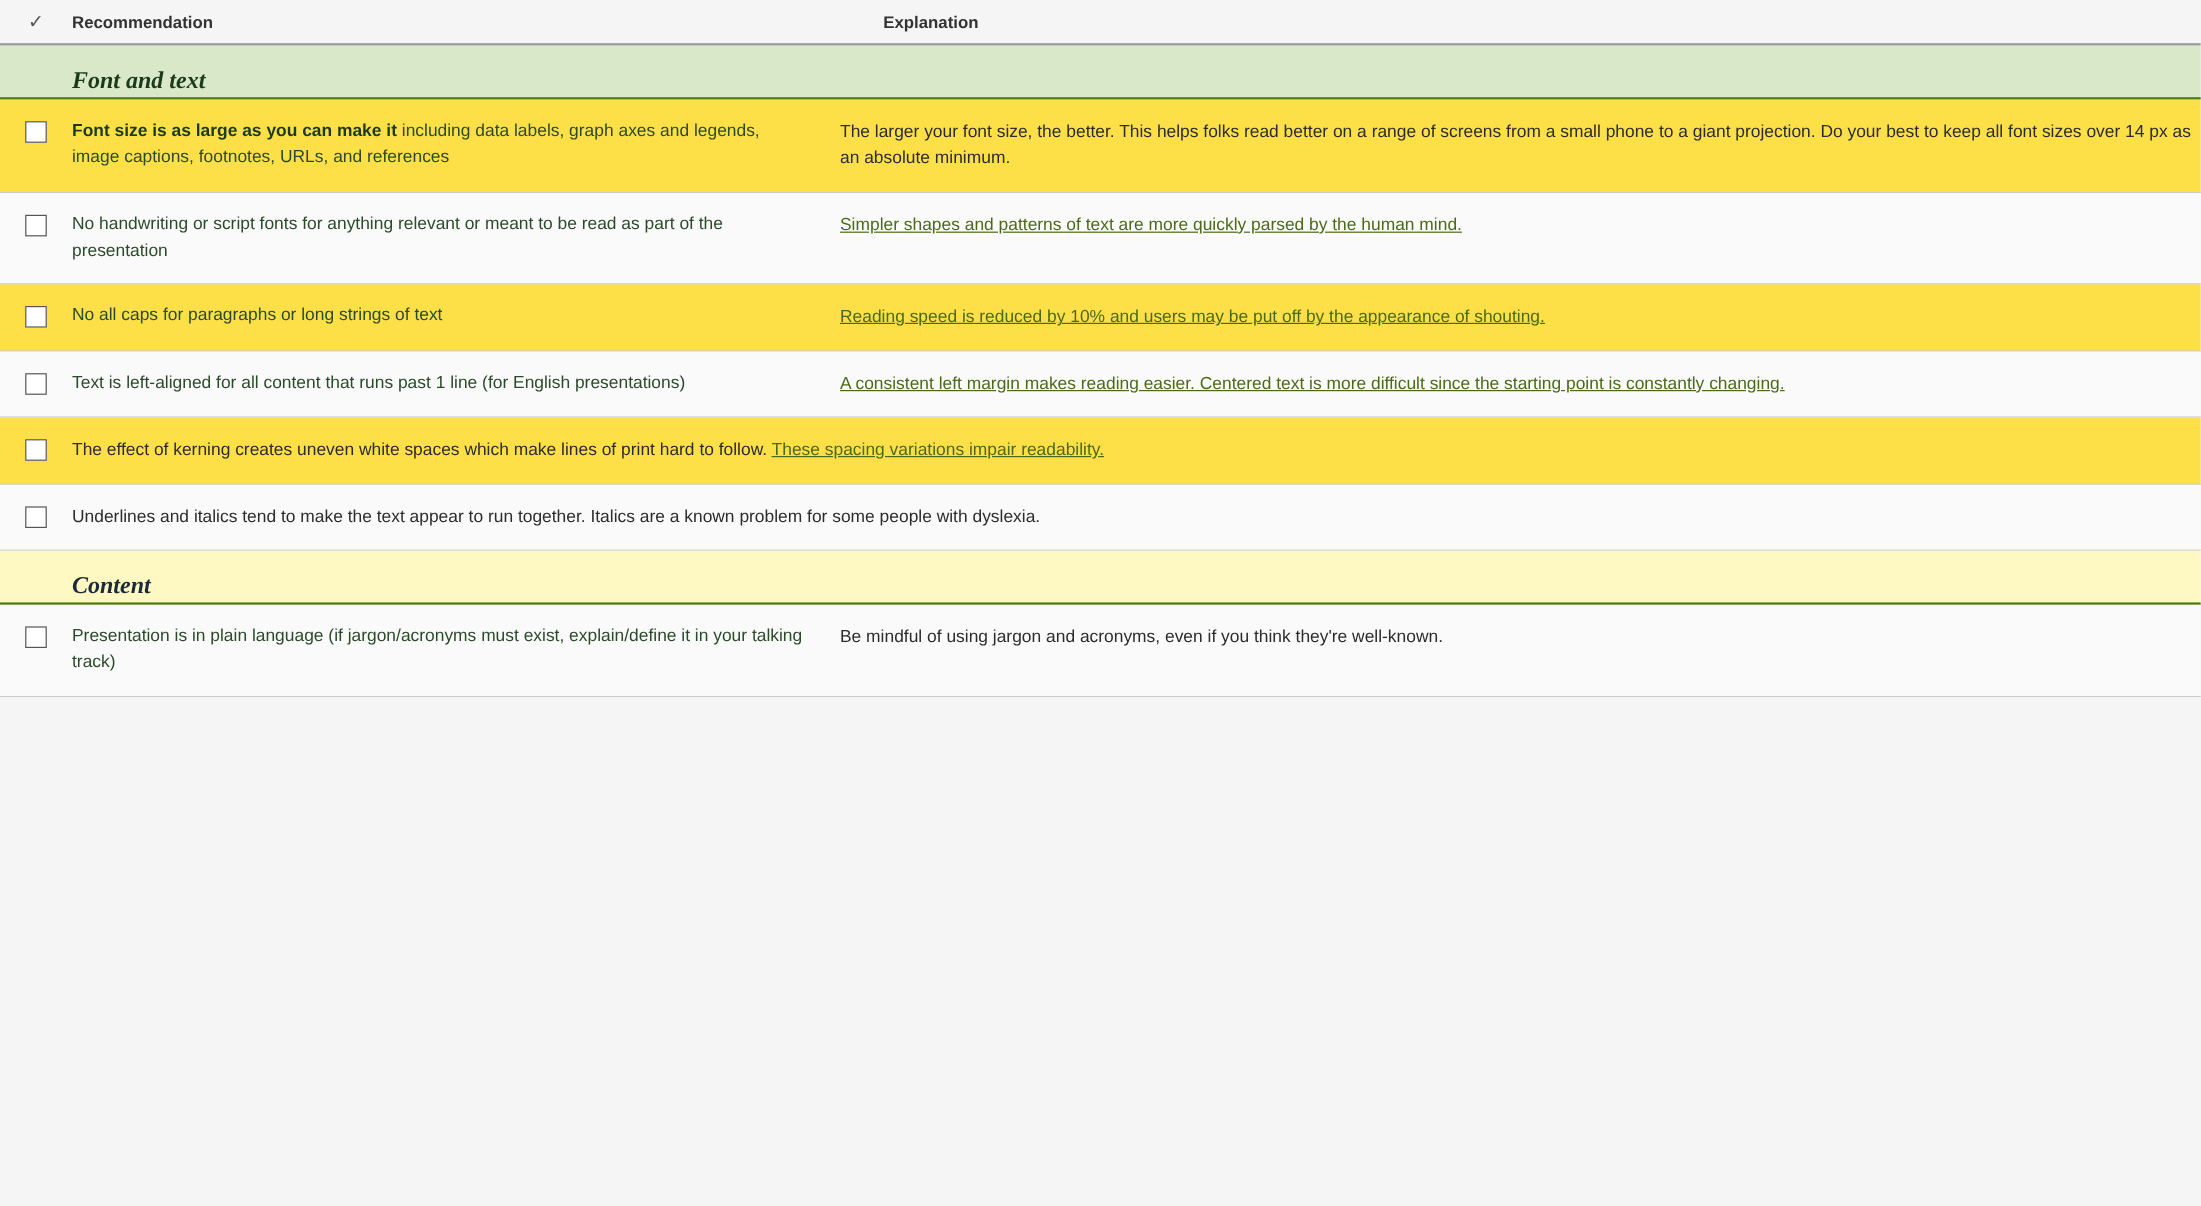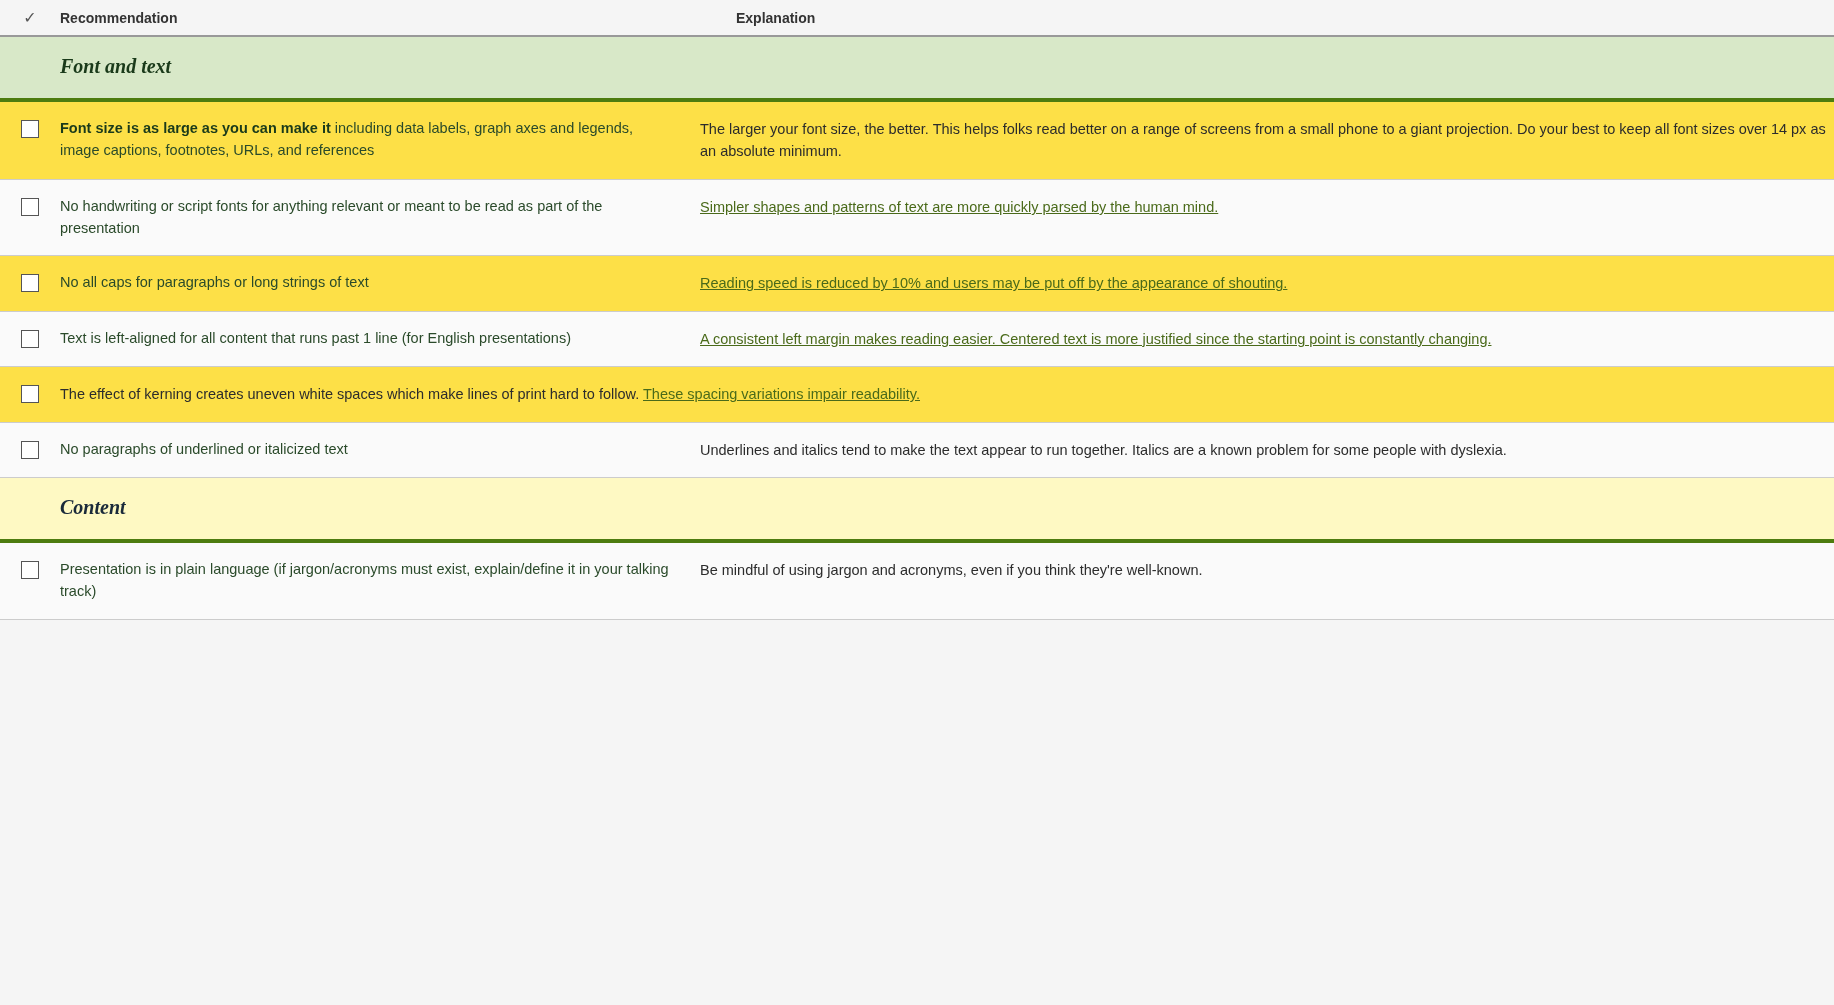--- a/index.html
+++ b/index.html
@@ -36,22 +36,22 @@
       flex: 1;
       font-family: Arial, sans-serif;
       font-size: 14px;
       font-weight: bold;
       color: #333;
       padding-left: 36px;
     }
     .section-header {
       display: flex;
       align-items: flex-start;
-      padding: 18px 0 20px 60px;
-      border-bottom: 4px solid #4d7c0f;
+      padding: 18px 0 2px 60px;
+      border-bottom: 2px solid #4d7c0f;
     }
     .section-header.green {
       background: #d8e8c8;
     }
     .section-header.blue {
       background: #fef9c3;
     }
     .section-title {
       font-style: italic;
       font-weight: bold;
@@ -147,33 +147,32 @@
         <div class="checkbox"></div>
       </div>
       <div class="rec-cell">No all caps for paragraphs or long strings of text</div>
       <div class="exp-cell"><span class="exp-link">Reading speed is reduced by 10% and users may be put off by the appearance of shouting.</span></div>
     </div>
     <div class="data-row">
       <div class="checkbox-cell">
         <div class="checkbox"></div>
       </div>
       <div class="rec-cell">Text is left-aligned for all content that runs past 1 line (for English presentations)</div>
-      <div class="exp-cell"><span class="exp-link">A consistent left margin makes reading easier. Centered text is more justified since the starting point is constantly changing.</span></div>
+      <div class="exp-cell"><span class="exp-link">A consistent left margin makes reading easier. Centered text is more difficult since the starting point is constantly changing.</span></div>
     </div>
     <div class="data-row">
       <div class="checkbox-cell">
         <div class="checkbox"></div>
       </div>
       <div class="exp-cell">The effect of kerning creates uneven white spaces which make lines of print hard to follow. <span class="exp-link">These spacing variations impair readability.</span></div>
     </div>
     <div class="data-row">
       <div class="checkbox-cell">
         <div class="checkbox"></div>
       </div>
-      <div class="rec-cell">No paragraphs of underlined or italicized text</div>
       <div class="exp-cell">Underlines and italics tend to make the text appear to run together. Italics are a known problem for some people with dyslexia.</div>
     </div>
     <div class="section-header blue">
       <span class="section-title blue-title">Content</span>
     </div>
     <div class="data-row">
       <div class="checkbox-cell">
         <div class="checkbox"></div>
       </div>
       <div class="rec-cell">Presentation is in plain language (if jargon/acronyms must exist, explain/define it in your talking track)</div>

